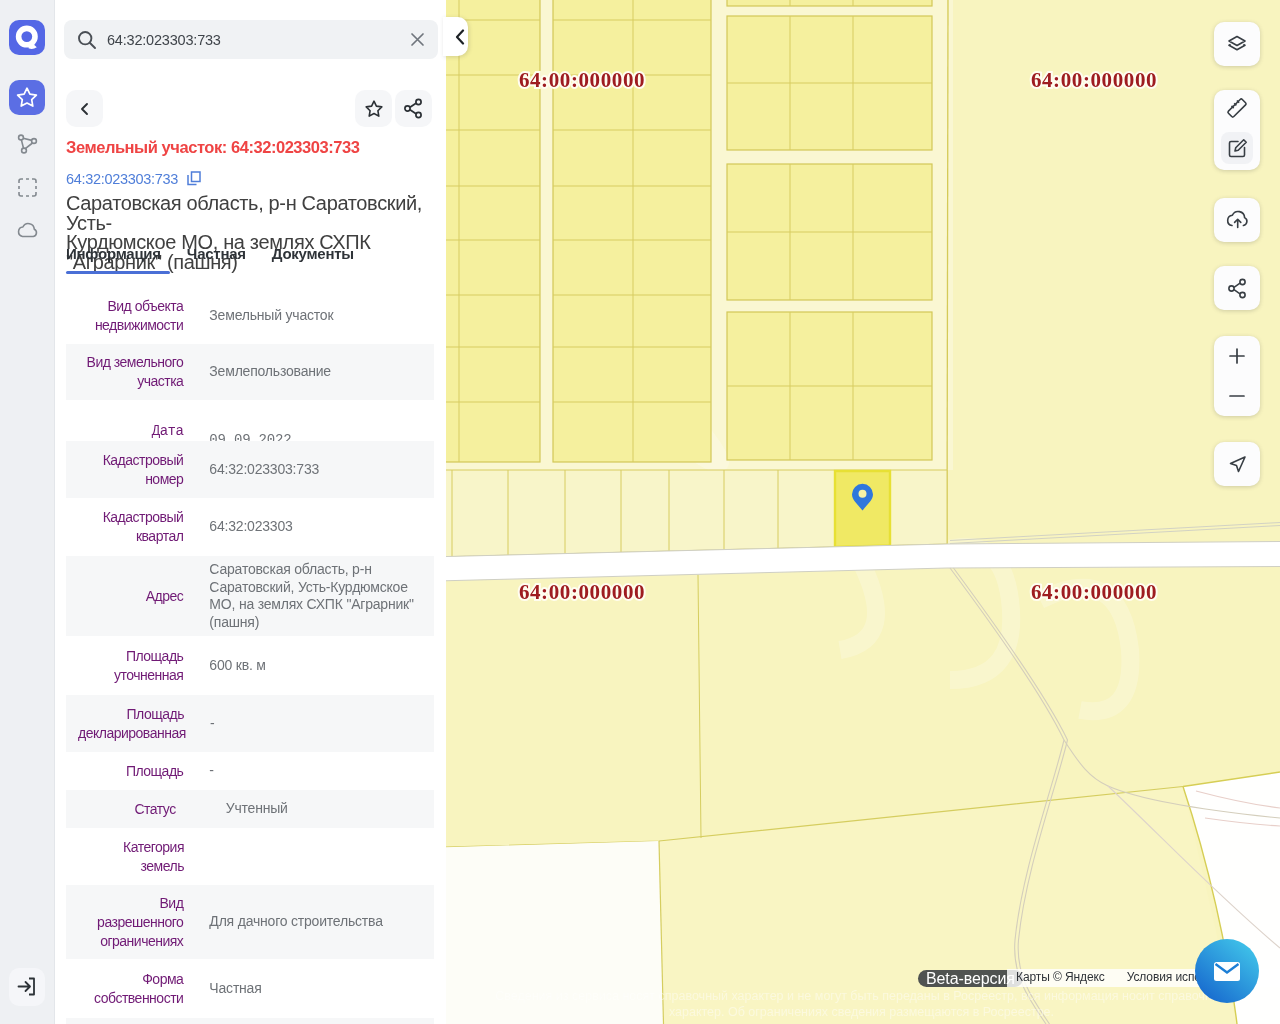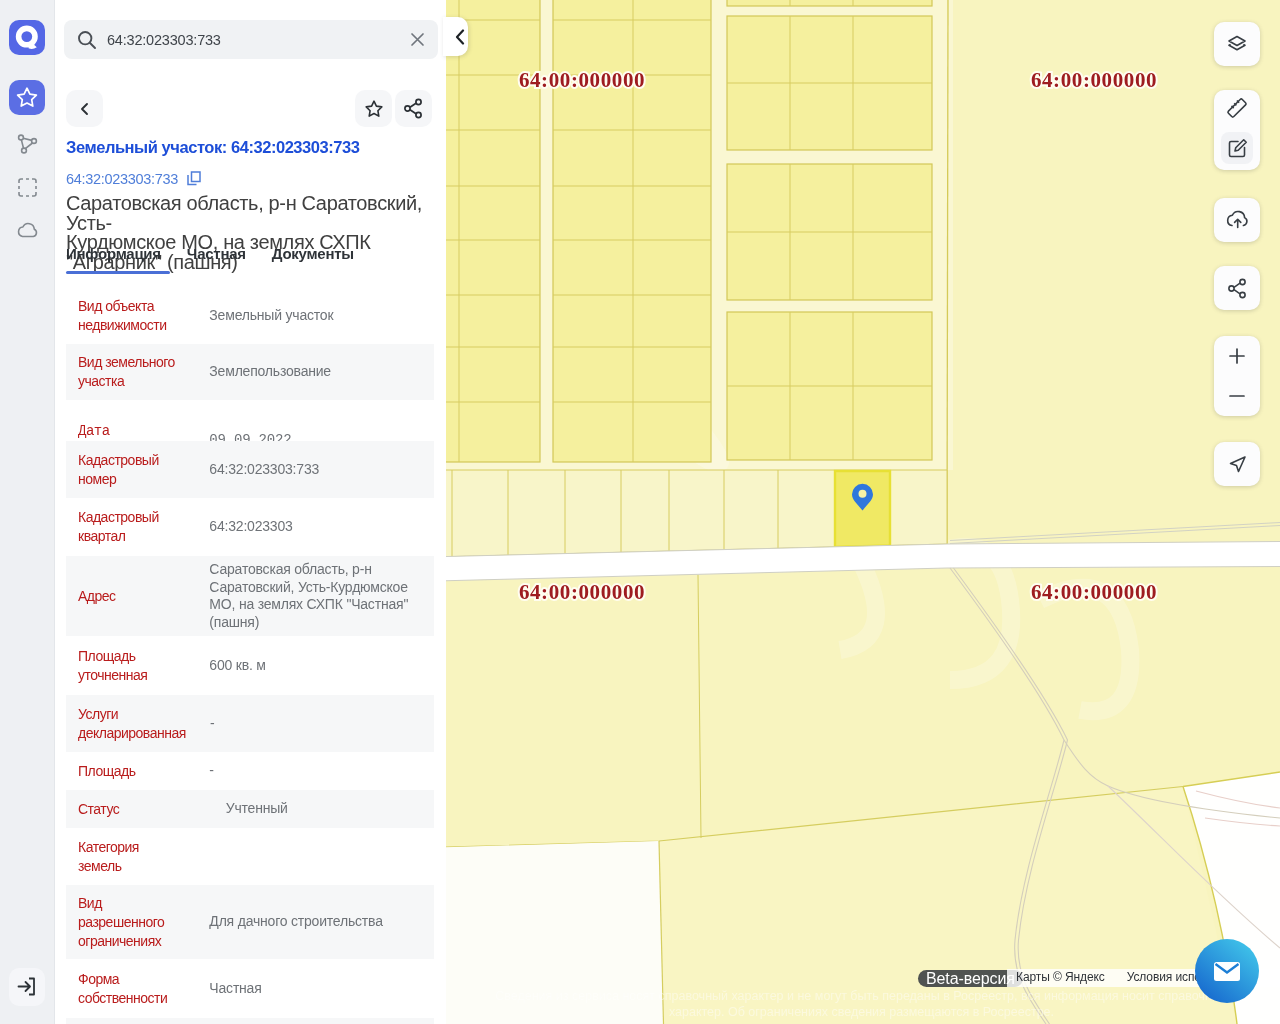--- a/index.html
+++ b/index.html
@@ -8,29 +8,29 @@
   body { font-family:"Liberation Sans", sans-serif; position:relative; background:#fff; }
   .abs { position:absolute; }
   
   #sidebar { position:absolute; left:0; top:0; width:55px; height:1024px; background:#eef0f3; border-right:1px solid #e3e6ea; z-index:30; }
   .tile { position:absolute; left:9px; width:36px; height:35px; border-radius:10px; }
   
   #panel { position:absolute; left:55px; top:0; width:391px; height:904px; background:#fff; z-index:20; }
   #search { position:absolute; left:9px; top:20px; width:374px; height:39px; background:#f0f2f4; border-radius:8px; }
   #search .q { position:absolute; left:43px; top:12px; font-size:14.5px; color:#3f444a; letter-spacing:-0.2px; }
   .sqbtn { position:absolute; width:37px; height:37px; background:#f5f6f8; border-radius:10px; display:flex; align-items:center; justify-content:center; }
-  #title { position:absolute; left:11px; top:138px; font-size:16.5px; font-weight:600; color:#1d4ed8; letter-spacing:-0.45px; }
+  #title { position:absolute; left:11px; top:138px; font-size:16.5px; font-weight:600; color:#ef4444; letter-spacing:-0.45px; }
   #cadlink { position:absolute; left:11px; top:171px; font-size:14.5px; font-weight:500; color:#4f7ed9; letter-spacing:-0.3px; }
   #addr { position:absolute; left:11px; top:194px; font-size:20px; line-height:19.5px; color:#404040; width:376px; letter-spacing:-0.35px; }
   #tabs { position:absolute; left:11px; top:245px; font-size:15px; font-weight:600; color:#2e3338; letter-spacing:-0.25px; }
   #tabs span { margin-right:26px; }
   #tabline { position:absolute; left:11px; top:271px; width:104px; height:2.5px; background:#4a6fd6; border-radius:2px; }
   .row { position:absolute; left:11px; width:368px; display:flex; align-items:center; font-size:14px; }
   .row.g { background:#f6f7f8; }
-  .row .lab { width:118px; padding-left:12px; color:#b91c1c; line-height:19px; letter-spacing:-0.5px; }
+  .row .lab { width:118px; padding-left:12px; color:#701a75; line-height:19px; letter-spacing:-0.5px;text-align:right; }
   .row .val { width:226px; margin-left:26px; color:#6e7277; line-height:17.5px; letter-spacing:-0.2px; }
   
   #map { position:absolute; left:446px; top:0; width:834px; height:1024px; }
   .mapbtn { position:absolute; left:1214px; width:46px; background:#fcfcfd; border-radius:10px; box-shadow:0 1px 4px rgba(60,60,60,.22); display:flex; flex-direction:column; align-items:center; justify-content:center; z-index:25; }
   #collapse { position:absolute; left:443px; top:17px; width:25px; height:39px; background:#fff; border-radius:0 10px 10px 0; box-shadow:1px 1px 4px rgba(60,60,60,.18); display:flex; align-items:center; justify-content:center; z-index:25; }
   #beta { position:absolute; left:918px; top:970px; height:17px; border-radius:9px; background:rgba(56,60,65,.88); color:#fff; font-size:16px; line-height:17px; padding:0 8px; z-index:24; letter-spacing:-0.1px; }
   #cpr { position:absolute; left:1007px; top:969px; width:273px; height:17.5px; background:rgba(255,255,255,.82); color:#2f3338; font-size:12px; line-height:17.5px; z-index:24; white-space:nowrap; letter-spacing:-0.1px; }
   #disc { position:absolute; left:443px; top:988px; width:837px; text-align:center; color:rgba(255,255,255,.45); font-size:12.5px; line-height:16px; z-index:23; }
   #chat { position:absolute; left:1195px; top:939px; width:64px; height:64px; border-radius:50%; background:linear-gradient(220deg, #41c6ea 8%, #1a6fd0 85%); z-index:26; display:flex; align-items:center; justify-content:center; }
 </style>
@@ -310,28 +310,28 @@
   <div class="row g" style="top:441px; height:57px;">
       <div class="lab">Кадастровый номер</div>
       <div class="val">64:32:023303:733</div>
     </div>
   <div class="row" style="top:498px; height:58px;">
       <div class="lab">Кадастровый квартал</div>
       <div class="val">64:32:023303</div>
     </div>
   <div class="row g" style="top:556px; height:80px;">
       <div class="lab">Адрес</div>
-      <div class="val">Саратовская область, р-н Саратовский, Усть-Курдюмское МО, на землях СХПК "Частная" (пашня)</div>
+      <div class="val">Саратовская область, р-н Саратовский, Усть-Курдюмское МО, на землях СХПК "Аграрник" (пашня)</div>
     </div>
   <div class="row" style="top:636px; height:59px;">
       <div class="lab">Площадь уточненная</div>
       <div class="val">600 кв. м</div>
     </div>
   <div class="row g" style="top:695px; height:57px;">
-      <div class="lab">Услуги декларированная</div>
+      <div class="lab">Площадь декларированная</div>
       <div class="val">-</div>
     </div>
   <div class="row" style="top:752px; height:38px;">
       <div class="lab">Площадь</div>
       <div class="val">-</div>
     </div>
   <div class="row g" style="top:790px; height:38px;gap:24px;">
       <div class="lab">Статус</div>
       <div class="val">Учтенный</div>
     </div>

